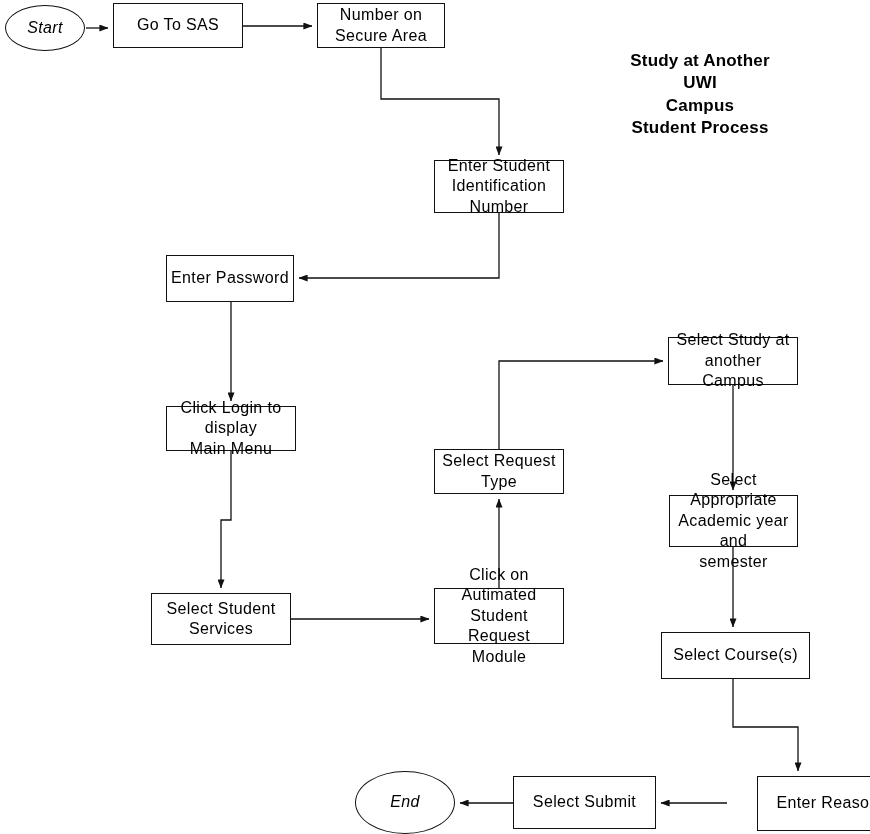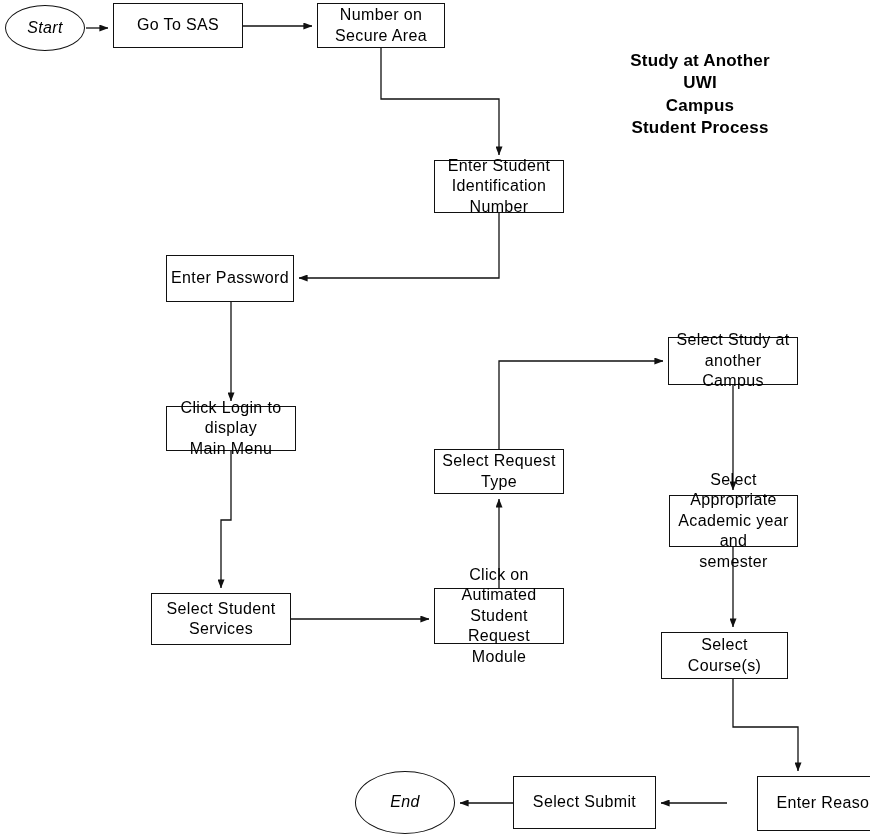--- a/index.html
+++ b/index.html
@@ -136,21 +136,21 @@
       </div>
       <div class="node node-process" style="left: 668px; top: 337px; width: 130px; height: 48px;">
         <span class="node-label">Select Study at
 another Campus</span>
       </div>
       <div class="node node-process" style="left: 669px; top: 495px; width: 129px; height: 52px;">
         <span class="node-label">Select Appropriate
 Academic year and
 semester</span>
       </div>
-      <div class="node node-process" style="left: 661px; top: 632px; width: 127px; height: 47px;">
+      <div class="node node-process" style="left: 661px; top: 632px; width: 149px; height: 47px;">
         <span class="node-label">Select Course(s)</span>
       </div>
       <div class="node node-process" style="left: 757px; top: 776px; width: 141px; height: 55px;">
         <span class="node-label">Enter Reason</span>
       </div>
       <div class="node node-process" style="left: 513px; top: 776px; width: 143px; height: 53px;">
         <span class="node-label">Select Submit</span>
       </div>
       <div class="node node-terminal" style="left: 355px; top: 771px; width: 100px; height: 63px;">
         <span class="node-label">End</span>

